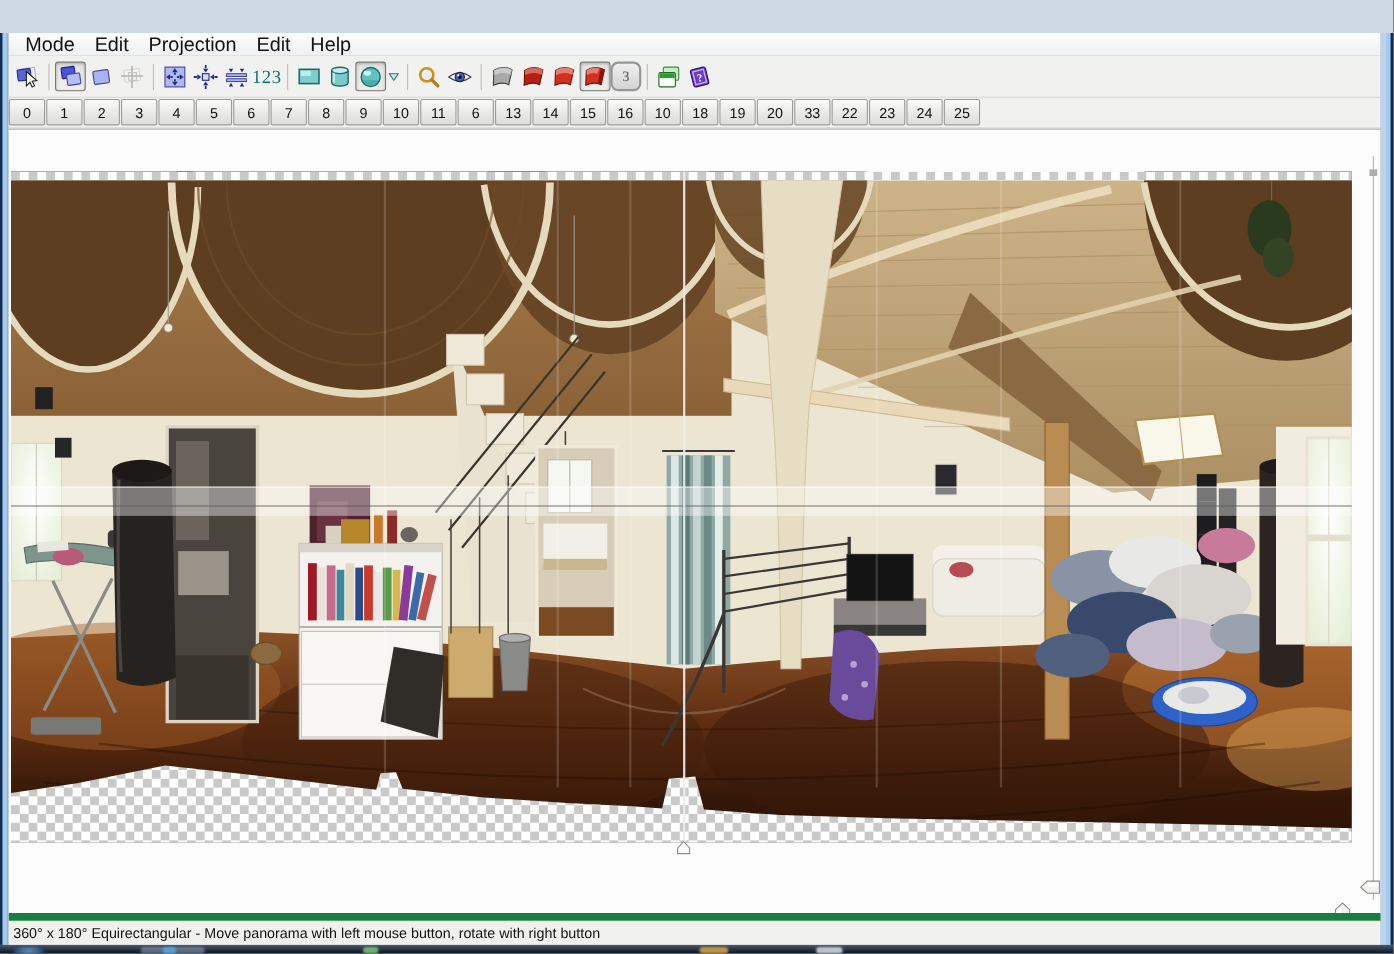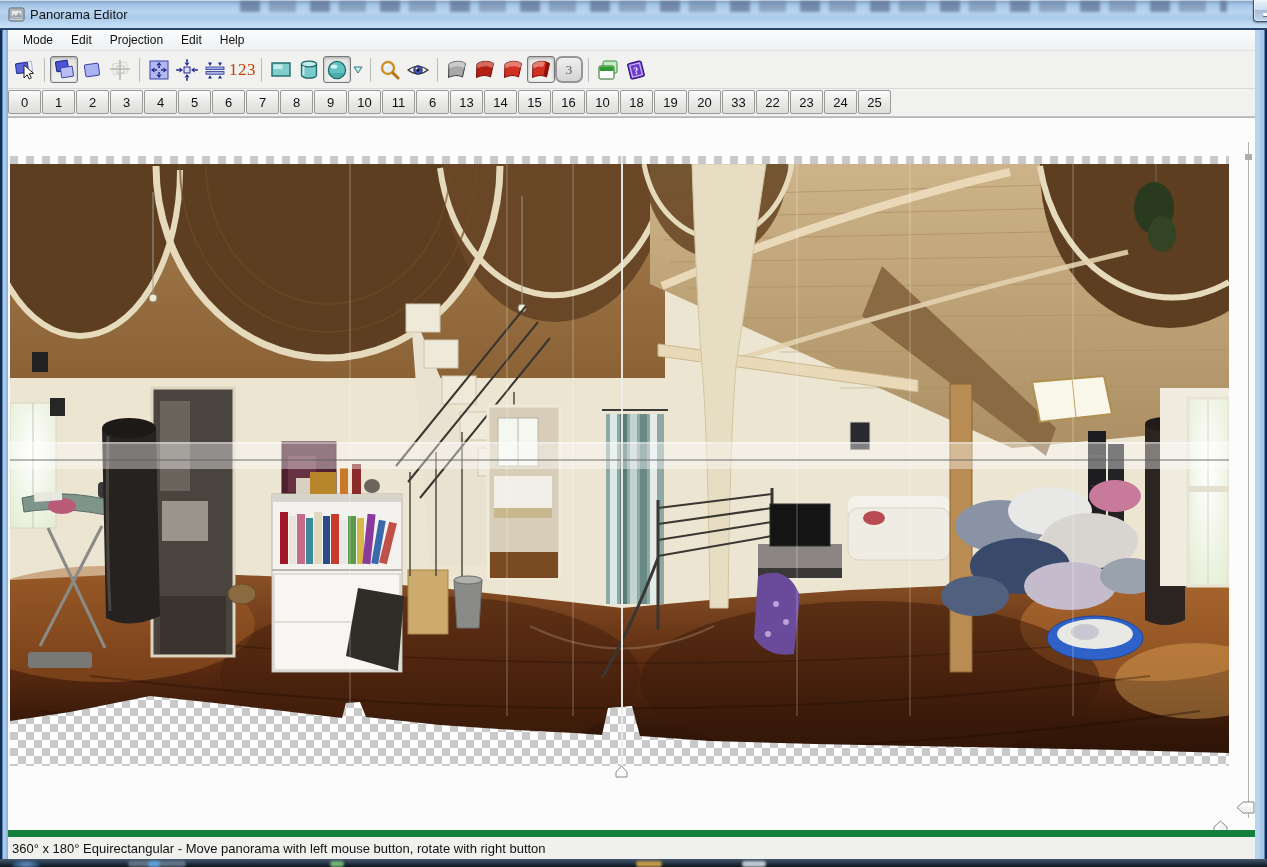--- a/index.html
+++ b/index.html
@@ -28,30 +28,30 @@
   .bord-l{position:absolute;left:0;top:30px;bottom:8px;width:8px;
     background:linear-gradient(90deg,#132c4c 0 2px,#5c85b4 2px 3px,#a9c9e8 3px 6px,#8fb3d8 6px 8px);}
   .bord-r{position:absolute;right:0;top:30px;bottom:8px;width:12px;
     background:linear-gradient(270deg,#132c4c 0 2px,#5c85b4 2px 3px,#a9c9e8 3px 7px,#b9d5ee 7px 12px);}
 
   
   .content{position:absolute;left:8px;right:12px;top:30px;bottom:8px;display:flex;flex-direction:column;
     background:#f1f1ef;box-shadow:inset 1px 0 0 #6c8cb2, inset -1px 0 0 #6c8cb2;}
   .menubar{height:20px;display:flex;align-items:center;padding-left:6px;
     background:linear-gradient(#fbfcfd,#eef0f2);border-bottom:1px solid #e0e2e4;}
-  .menu-item{padding:2px 9px;font-size:12px;color:#111;}
+  .menu-item{padding:2px 9px;font-size:18px;color:#111;}
   .toolbar{height:33px;display:flex;align-items:center;padding:2px 3px;
     background:#f1f1ef;border-bottom:1px solid #d8d8d6;}
   .tb{width:28px;height:27px;display:flex;align-items:center;justify-content:center;
     border:1px solid transparent;border-radius:3px;flex:0 0 auto;background:transparent;padding:0;}
   .tb.pressed{border-color:#77777a;background:linear-gradient(#e4e4e2,#f0f0ee);
     box-shadow:inset 0 1px 3px rgba(0,0,0,.28);}
   .tb.disabled{opacity:.55;filter:grayscale(.7);}
   .sep{width:1px;height:24px;background:#bcbcba;margin:0 5px;flex:0 0 auto;}
-  .num123{font-family:"Liberation Serif",serif;font-size:17px;color:#c2410c;letter-spacing:.5px;}
+  .num123{font-family:"Liberation Serif",serif;font-size:17px;color:#0f766e;letter-spacing:.5px;}
   .badge3{width:24px;height:23px;border:2px solid #96969a;border-radius:7px;
     background:linear-gradient(#eeeeee,#d4d4d4);color:#555;font-family:"Liberation Serif",serif;
     font-size:13px;display:flex;align-items:center;justify-content:center;}
   .mini-drop{width:14px;display:flex;align-items:center;justify-content:center;}
 
   .tabrow{height:27px;background:#f1f1ef;display:flex;align-items:flex-start;padding-left:0;
     border-bottom:1px solid #c4c4c2;}
   .tab-btn{width:33px;height:24px;margin:1px 1px 0 0;font-family:"Liberation Sans",sans-serif;
     background:linear-gradient(#fcfcfc,#e8e8e6 55%,#dddddb);border:1px solid #9a9a98;border-radius:2px;
     font-size:13px;color:#111;display:flex;align-items:center;justify-content:center;padding:0;}
@@ -71,37 +71,20 @@
   
   .taskbar{position:absolute;left:0;bottom:0;width:1267px;height:8px;
     background:linear-gradient(#47586e,#141e2b 85%);}
   .tk{position:absolute;top:2px;height:6px;border-radius:3px;filter:blur(1px);opacity:.85;}
 </style>
 </head>
 <body>
 
 <div class="screen">
 
-  <div class="titlebar">
-    <div class="blursmear"></div>
-    <span class="appicon">
-      <svg width="17" height="17" viewBox="0 0 17 17">
-        <rect x="1" y="2" width="15" height="13" rx="1.5" fill="#c9cdd5" stroke="#5a6068"></rect>
-        <rect x="3" y="4" width="11" height="8" fill="#e9e9ec" stroke="#8a8f96"></rect>
-        <path d="M3,11 l3,-3 2,2 3,-4 3,5 z" fill="#9aa2ae"></path>
-      </svg>
-    </span>
-    <span class="apptitle">Panorama Editor</span>
-    <div class="caps">
-      <div class="cap cap-min">
-          <span class="glyph-min"></span>
-        </div>
-
-    </div>
-  </div>
 
   <div class="bord-l"></div>
   <div class="bord-r"></div>
 
   <div class="content">
 
     <div class="menubar">
 
     <span class="menu-item">Mode</span>
         <span class="menu-item">Edit</span>

